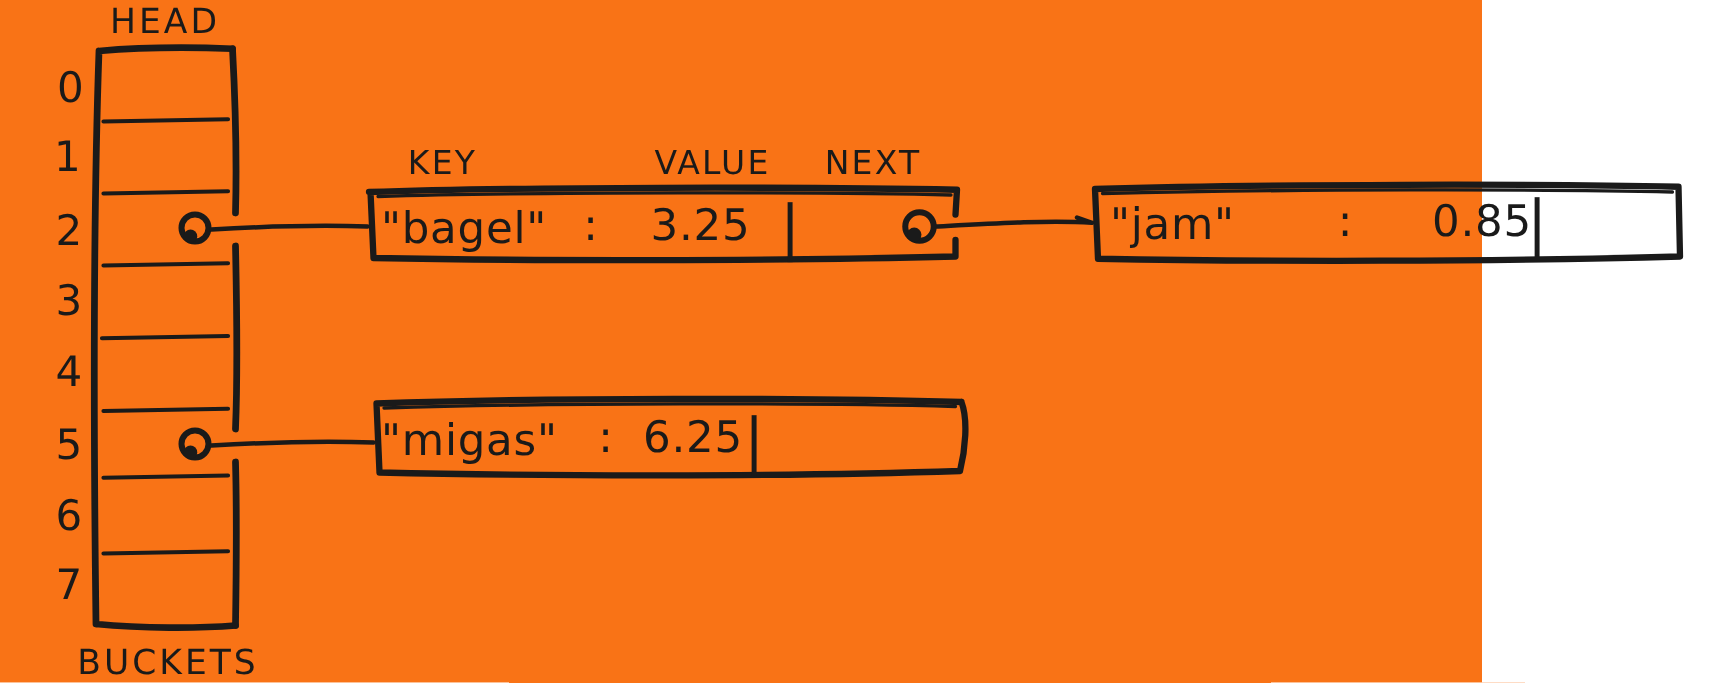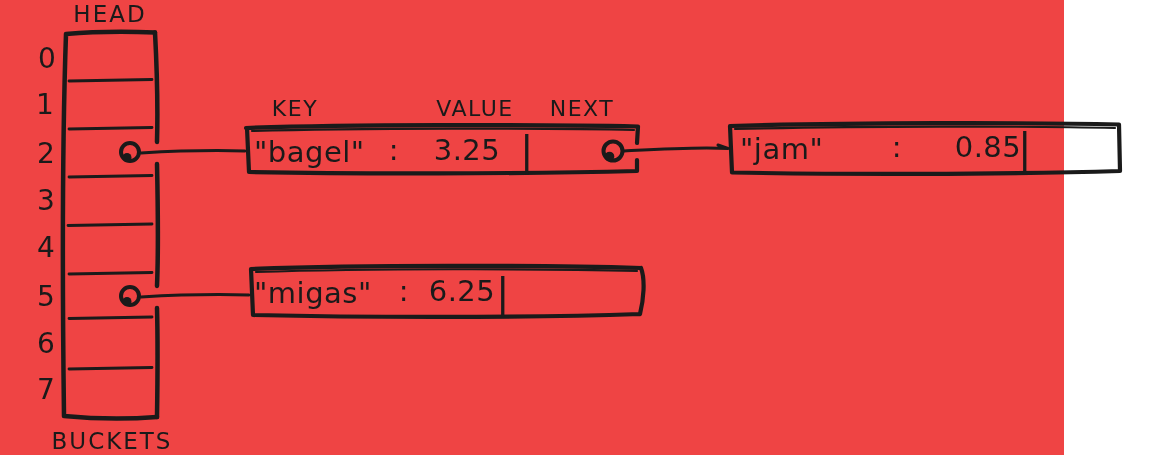--- a/index.html
+++ b/index.html
@@ -5,23 +5,23 @@
   html, body {
     margin: 0;
     padding: 0;
     background: #ffffff;
     width: 1152px;
     height: 455px;
     overflow: hidden;
   }
   .stage {
     position: relative;
-    width: 1064px;
+    width: 988px;
     height: 455px;
-    background: #ef4444;
+    background: #f97316;
   }
   svg text {
     fill: #1a1a1a;
     font-family: "DejaVu Sans", "Liberation Sans", sans-serif;
   }
   .lbl        { font-size: 23px; letter-spacing: 2px; }
   .idx        { font-size: 28px; }
   .col-lbl    { font-size: 22px; letter-spacing: 1.5px; }
   .node-txt   { font-size: 29px; letter-spacing: 0.5px; }
   .pipe-txt   { font-size: 40px; }

